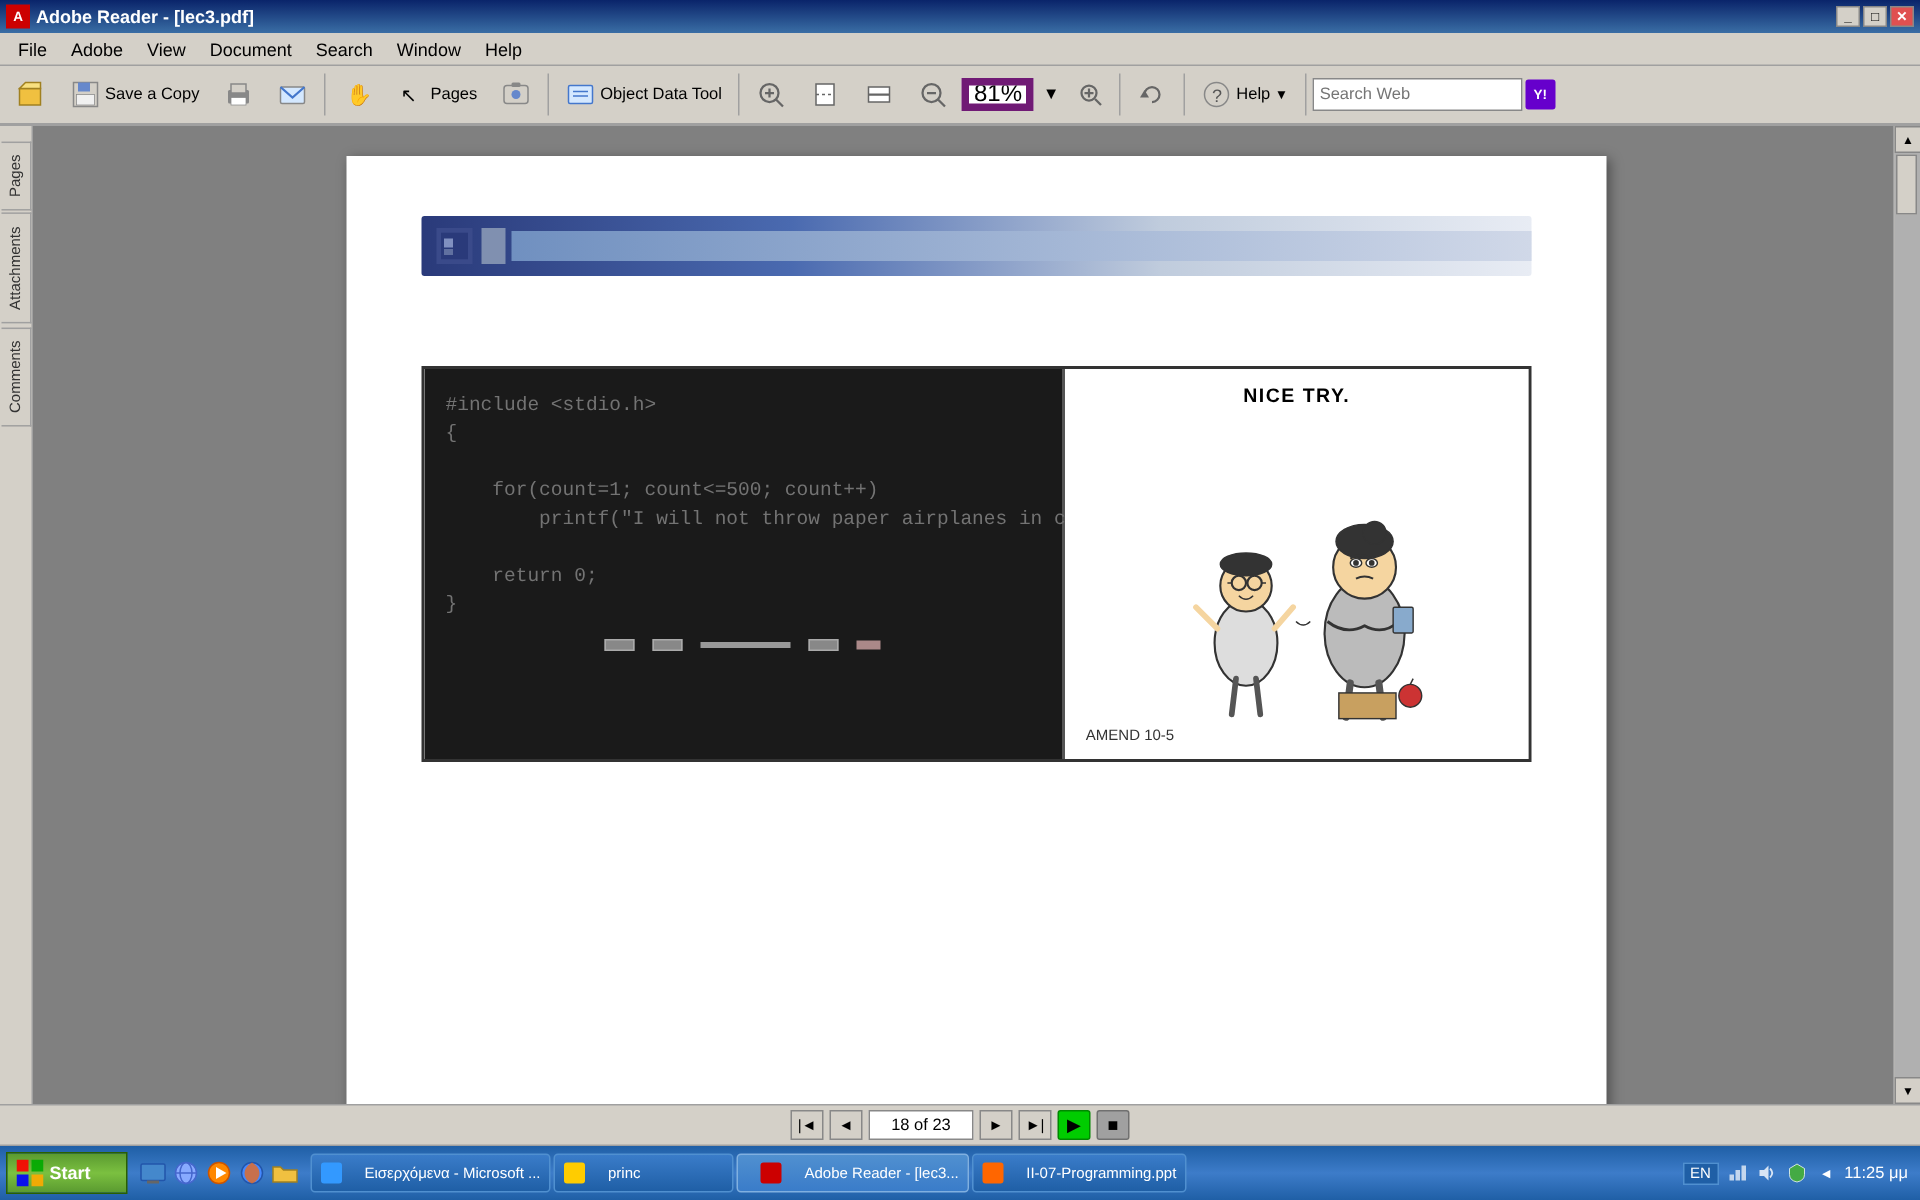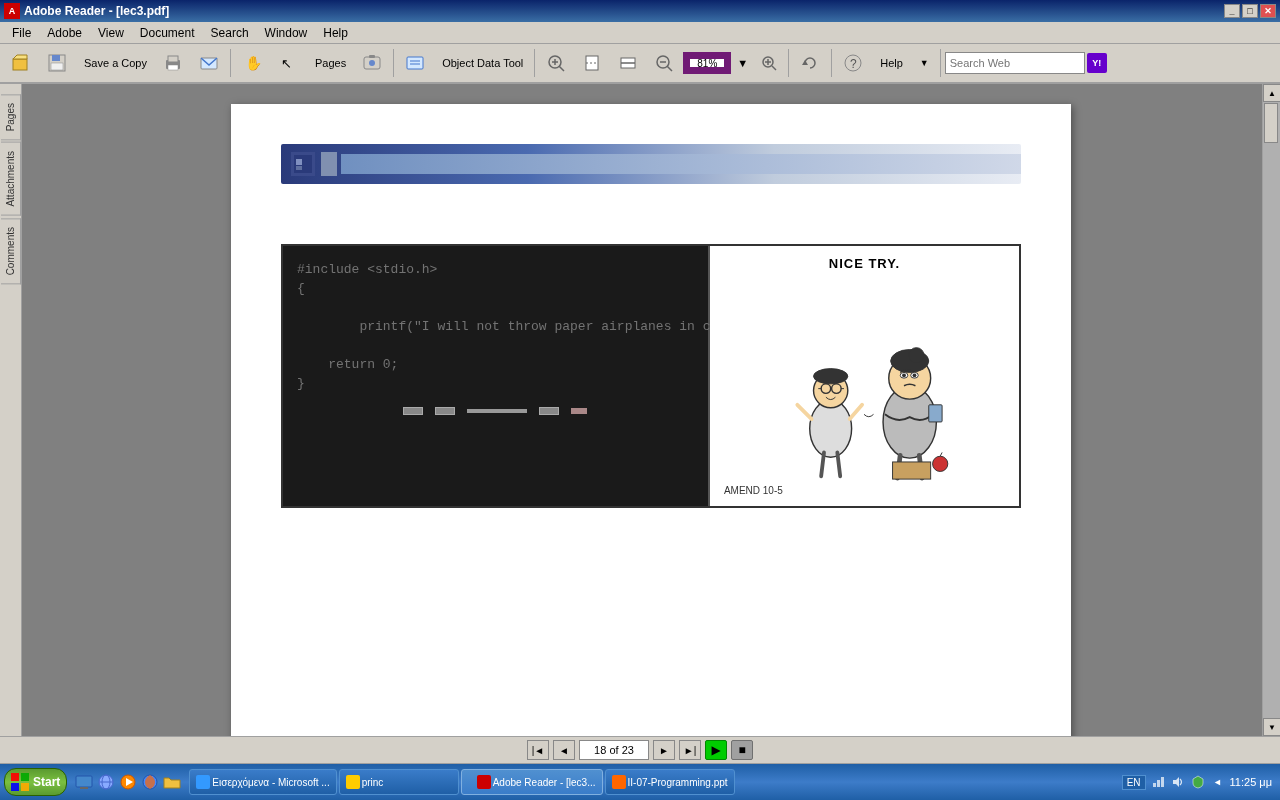--- a/index.html
+++ b/index.html
@@ -39,33 +39,33 @@
       height: 40px;
       display: flex;
       align-items: center;
       padding: 2px 4px;
       gap: 2px;
       border-bottom: 2px solid #a0a0a0;
     }
     .toolbar-btn {
       display: flex;
       align-items: center;
-      gap: 17px;
+      gap: 3px;
       padding: 3px 6px;
       background: #d4d0c8;
       border: 1px solid transparent;
       cursor: pointer;
       font-size: 11px;
       height: 32px;
       white-space: nowrap;
     }
     .toolbar-separator { width: 1px; height: 28px; background: #a0a0a0; margin: 0 2px; }
     .toolbar-icon { width: 20px; height: 20px; display: flex; align-items: center; justify-content: center; }
     .zoom-box { display: flex; align-items: center; gap: 2px; }
-    .zoom-input { width: 48px; height: 22px; border: 7px solid #701a75; background: white; text-align: center; font-size: 10px; }
+    .zoom-input { width: 48px; height: 22px; border: 5px solid #701a75; background: white; text-align: center; font-size: 16px; }
     .search-web-input { width: 140px; height: 22px; border: 1px solid #888; background: white; padding: 0 4px; font-size: 11px; }
     .yahoo-icon { width: 20px; height: 20px; background: #6600cc; color: white; font-size: 9px; font-weight: bold; display: flex; align-items: center; justify-content: center; border-radius: 2px; }
 
     
     #main-layout {
       display: flex;
       height: calc(800px - 22px - 22px - 40px - 36px - 36px);
     }
 
     
@@ -232,22 +232,22 @@
       background: linear-gradient(to bottom, #1f5fa6, #3d7cc9, #1f5fa6);
       display: flex;
       align-items: center;
       padding: 0 4px;
       gap: 3px;
     }
     #start-btn {
       height: 28px;
       background: linear-gradient(to bottom, #5a9a30, #7bc040, #5a9a30);
       border: 1px solid #2a6000;
-      border-radius: 12px;
-      padding: 0 6px 0 6px;
+      border-radius: 0;
+      padding: 0 24px 0 6px;
       display: flex;
       align-items: center;
       gap: 4px;
       cursor: pointer;
       color: white;
       font-weight: bold;
       font-size: 12px;
     }
     .start-logo { width: 18px; height: 18px; }
     #taskbar-quick { display: flex; align-items: center; gap: 2px; margin-left: 4px; }
@@ -255,21 +255,21 @@
     #taskbar-tasks { display: flex; align-items: center; gap: 2px; margin-left: 4px; flex: 1; }
     .task-btn {
       height: 26px;
       min-width: 120px;
       max-width: 160px;
       background: linear-gradient(to bottom, #3a7cc9, #1f5fa6);
       border: 1px solid #5090d0;
       border-radius: 3px;
       display: flex;
       align-items: center;
-      gap: 2px;
+      gap: 15px;
       padding: 0 6px;
       cursor: pointer;
       color: white;
       font-size: 10px;
       white-space: nowrap;
       overflow: hidden;
     }
     .task-btn.active { background: linear-gradient(to bottom, #5090d0, #3a7cc9); border: 1px solid #80b0e0; padding-left: 15px; }
     #taskbar-right { display: flex; align-items: center; gap: 4px; margin-left: auto; padding-right: 4px; }
     .tray-icon { width: 16px; height: 16px; display: flex; align-items: center; justify-content: center; font-size: 9px; color: white; cursor: pointer; }
@@ -502,20 +502,21 @@
         </div>
       </div>
 
       <div id="cartoon-container">
         <div id="cartoon-image">
 
           <div id="code-panel">
             <div class="code-line">#include &lt;stdio.h&gt;</div>
             <div class="code-line">{</div>
             <div class="code-line">&nbsp;</div>
+            <div class="code-line">&nbsp;&nbsp;&nbsp;&nbsp;for(count=1; count&lt;=500; count++)</div>
             <div class="code-line">&nbsp;&nbsp;&nbsp;&nbsp;&nbsp;&nbsp;&nbsp;&nbsp;printf("I will not throw paper airplanes in class.");</div>
             <div class="code-line">&nbsp;</div>
             <div class="code-line">&nbsp;&nbsp;&nbsp;&nbsp;return 0;</div>
             <div class="code-line">}</div>
 
             <div style="display:flex;align-items:center;justify-content:center;gap:12px;margin-top:16px;">
               <div style="width:20px;height:8px;background:#888;border:1px solid #aaa;"></div>
               <div style="width:20px;height:8px;background:#888;border:1px solid #aaa;"></div>
               <div style="width:60px;height:4px;background:#999;"></div>
               <div style="width:20px;height:8px;background:#888;border:1px solid #aaa;"></div>

